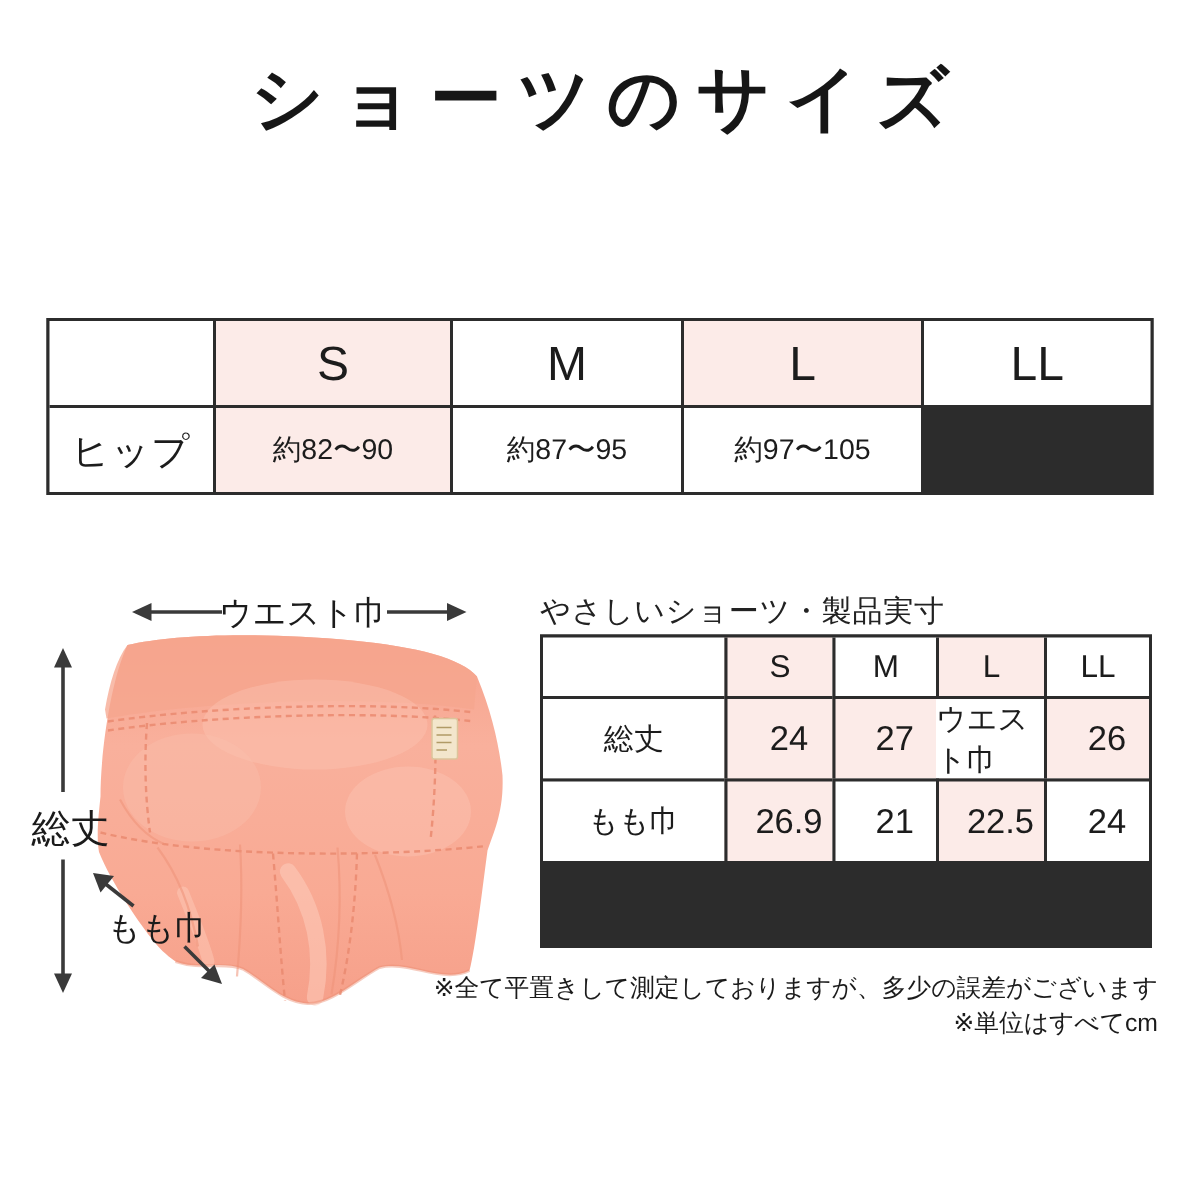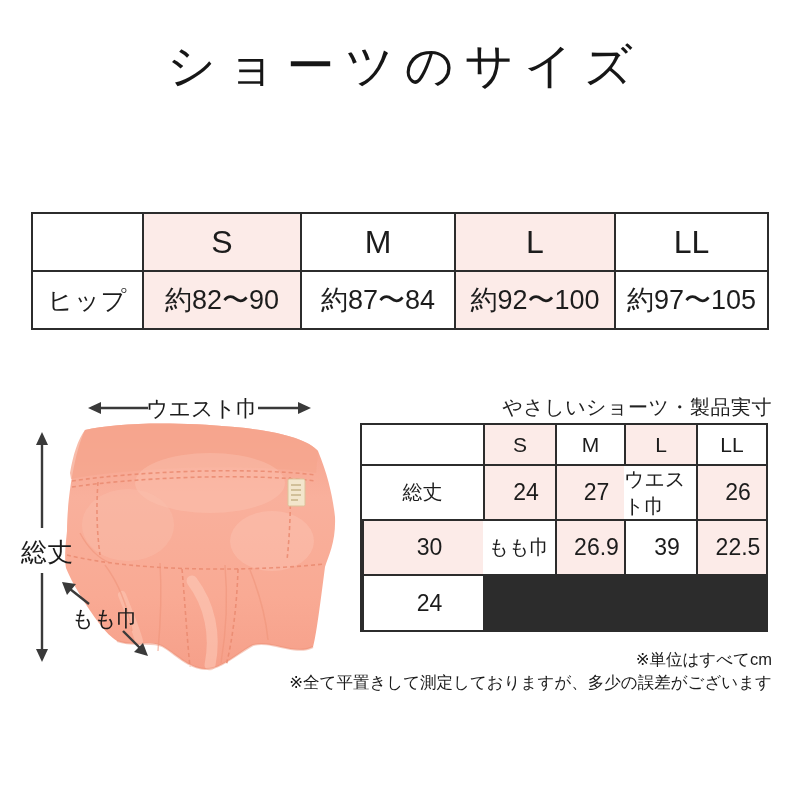--- a/index.html
+++ b/index.html
@@ -4,45 +4,45 @@
 <style>
   html,body { margin:0; padding:0; background:#ffffff; }
   .stage {
     position:relative; width:800px; height:800px; background:#ffffff; overflow:hidden;
     font-family:"Liberation Sans","DejaVu Sans",sans-serif; color:#1c1c1c;
   }
   
   .page-title {
     position:absolute; top:34px; left:0; width:800px; text-align:center;
     font-family:"DejaVu Serif","Liberation Serif",serif;
-    font-size:48px; font-weight:400; letter-spacing:0.22em; text-indent:0.22em;
+    font-size:48px; font-weight:700; letter-spacing:0.22em; text-indent:0.22em;
     color:#161616;
   }
   
   .grid-table { position:absolute; display:grid; border:2px solid #2c2c2c; background:#2c2c2c; }
   .cell {
     background:#ffffff; display:flex; align-items:center; justify-content:center;
     box-sizing:border-box;
   }
   .cell.pink { background:#fcebe8; }
   .grid-table .cell { border-left:2px solid #2c2c2c; border-top:2px solid #2c2c2c; }
   .grid-table .c0 { border-left:none;font-family:Liberation Mono, monospace; }
   .grid-table .r0 { border-top:none; }
   
   .hip-table {
     left:31px; top:212px;
     grid-template-columns:109px 158px 154px 160px 153px;
     grid-template-rows:56px 58px;
   }
   .hip-table .head { font-size:32px; }
   .hip-table .rowlabel { font-size:25px; letter-spacing:1px; }
-  .hip-table .val { font-size:27px; }
+  .hip-table .val { font-size:19px; }
   
   .product-title {
-    position:absolute; left:360px; top:394px; width:412px; text-align:right;
+    position:absolute; left:360px; top:394px; width:412px; text-align:left;
     font-size:20px; color:#222222; letter-spacing:0.5px;font-family:Liberation Mono, monospace;
   }
   .product-table {
     left:360px; top:423px;
     grid-template-columns:121px 72px 69px 72px 70px;
     grid-template-rows:39px 55px 55px 56px;
   }
   .product-table .head { font-size:21px; }
   .product-table .rowlabel { font-size:20px; }
   .product-table .val { font-size:23px;padding-left:12px; }
@@ -66,22 +66,21 @@
   <div class="page-title">ショーツのサイズ</div>
 
   <div class="grid-table hip-table">
     <div class="cell c0 r0"></div>
     <div class="cell r0 head pink">S</div>
     <div class="cell r0 head">M</div>
     <div class="cell r0 head pink">L</div>
     <div class="cell r0 head">LL</div>
     <div class="cell c0 rowlabel">ヒップ</div>
     <div class="cell val pink">約82〜90</div>
-    <div class="cell val">約87〜84</div>
-    <div class="cell val pink">約92〜100</div>
+    <div class="cell val">約87〜95</div>
     <div class="cell val">約97〜105</div>
   </div>
 
   <svg class="figure-svg" viewBox="0 0 340 300" xmlns="http://www.w3.org/2000/svg">
     <defs>
       <linearGradient id="shortsGrad" x1="0" y1="0" x2="0" y2="1">
         <stop offset="0%" stop-color="#f6a28c"></stop>
         <stop offset="30%" stop-color="#f9b09c"></stop>
         <stop offset="70%" stop-color="#f9aa94"></stop>
         <stop offset="100%" stop-color="#f6a08a"></stop>
@@ -177,27 +176,26 @@
     <div class="cell r0 head">M</div>
     <div class="cell r0 head pink">L</div>
     <div class="cell r0 head">LL</div>
 
     <div class="cell c0 rowlabel">総丈</div>
     <div class="cell val pink">24</div>
     <div class="cell val pink">27</div>
 
     <div class="cell c0 rowlabel">ウエスト巾</div>
     <div class="cell val pink">26</div>
-    <div class="cell val pink">30</div>
 
     <div class="cell c0 rowlabel">もも巾</div>
     <div class="cell val pink">26.9</div>
-    <div class="cell val">39</div>
+    <div class="cell val">21</div>
     <div class="cell val pink">22.5</div>
     <div class="cell val">24</div>
   </div>
 
   <div class="notes">
+    <div>※全て平置きして測定しておりますが、多少の誤差がございます</div>
     <div>※単位はすべてcm</div>
-    <div>※全て平置きして測定しておりますが、多少の誤差がございます</div>
   </div>
 
 </div>
 
 </body></html>

